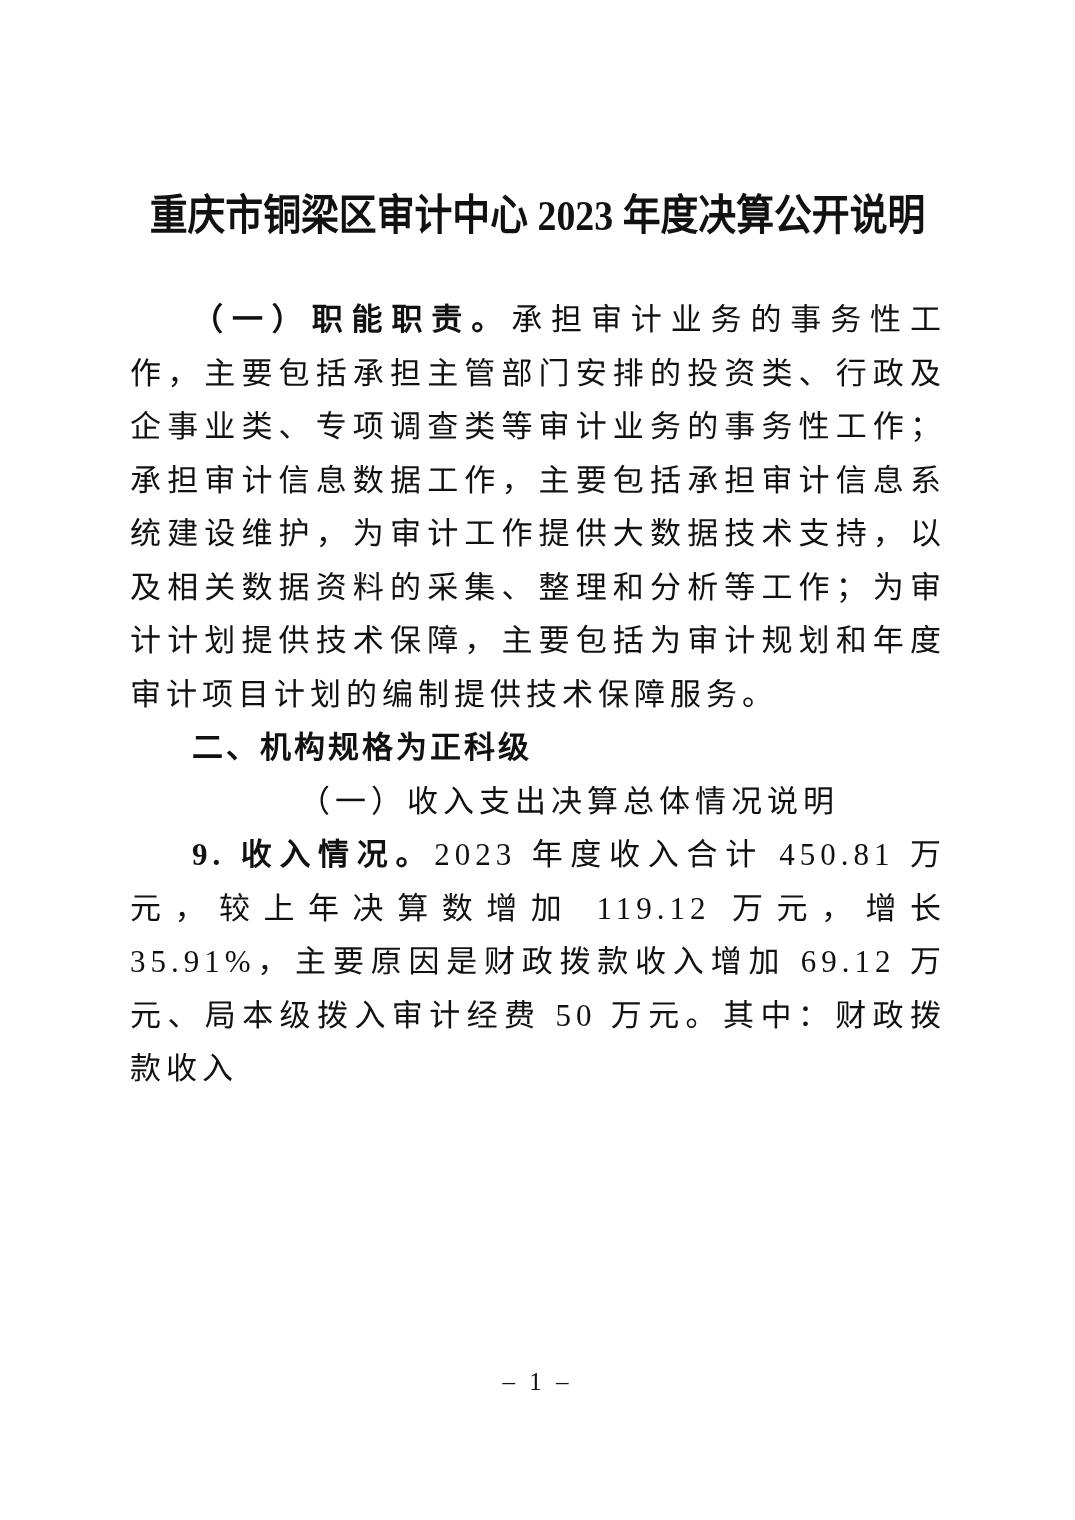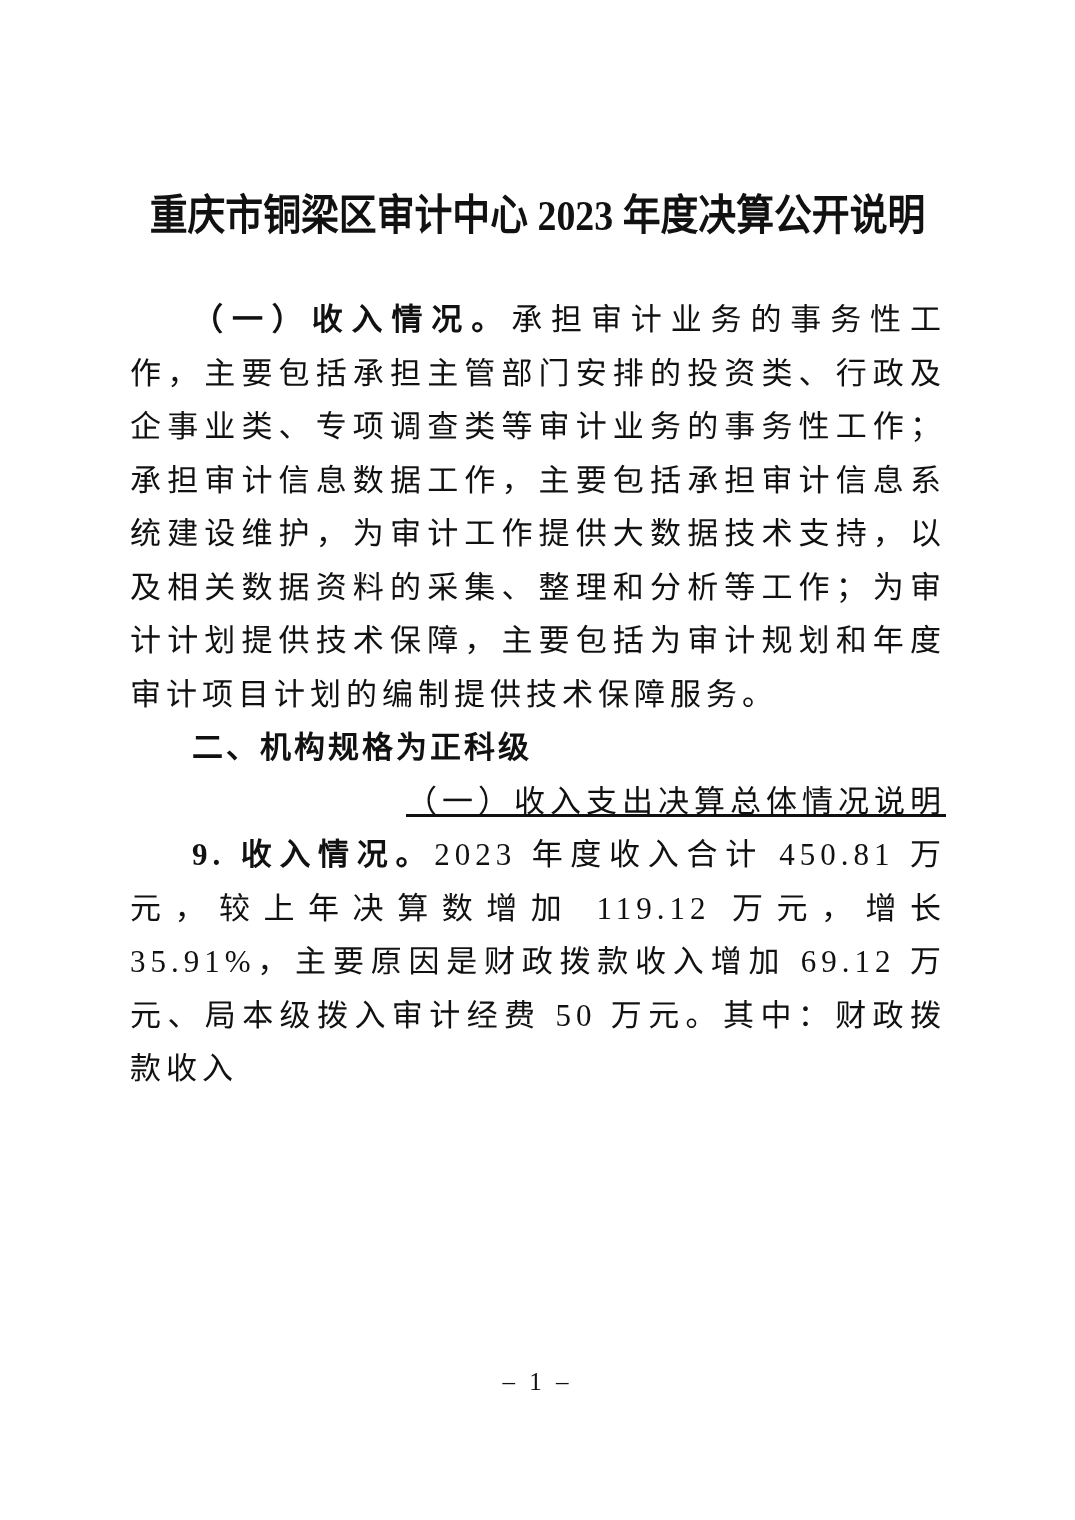--- a/index.html
+++ b/index.html
@@ -52,22 +52,21 @@
   }
   .heading {
     font-family: "Liberation Sans", "DejaVu Sans", sans-serif;
     font-weight: bold;
     text-indent: 2em;
     text-align: left;
     letter-spacing: 3px;
   }
   .subheading {
     text-indent: 2em;
-    text-align: right;
-    text-decoration: underline;
+    text-align: center;
   }
   .lead {
     font-weight: bold;
   }
   .page-number {
     position: absolute;
     top: 1368px;
     left: 0;
     width: 1075px;
     text-align: center;
@@ -79,21 +78,21 @@
 </head>
 <body>
 
 <div class="page">
 
   <div class="doc-title">重庆市铜梁区审计中心 2023 年度决算公开说明</div>
 
   <div class="content">
 
 
-    <p><span class="lead">（一）收入情况。</span><span>承担审计业务的事务性工作，主要包括承担主管部门安排的投资类、行政及企事业类、专项调查类等审计业务的事务性工作；承担审计信息数据工作，主要包括承担审计信息系统建设维护，为审计工作提供大数据技术支持，以及相关数据资料的采集、整理和分析等工作；为审计计划提供技术保障，主要包括为审计规划和年度审计项目计划的编制提供技术保障服务。</span></p>
+    <p><span class="lead">（一）职能职责。</span><span>承担审计业务的事务性工作，主要包括承担主管部门安排的投资类、行政及企事业类、专项调查类等审计业务的事务性工作；承担审计信息数据工作，主要包括承担审计信息系统建设维护，为审计工作提供大数据技术支持，以及相关数据资料的采集、整理和分析等工作；为审计计划提供技术保障，主要包括为审计规划和年度审计项目计划的编制提供技术保障服务。</span></p>
 
 
     <div class="heading">二、机构规格为正科级</div>
 
     <div class="subheading">（一）收入支出决算总体情况说明</div>
 
 
     <p><span class="lead">9. 收入情况。</span><span>2023 年度收入合计 450.81 万元，较上年决算数增加 119.12 万元，增长 35.91%，主要原因是财政拨款收入增加 69.12 万元、局本级拨入审计经费 50 万元。其中：财政拨款收入</span></p>
 
   </div>

